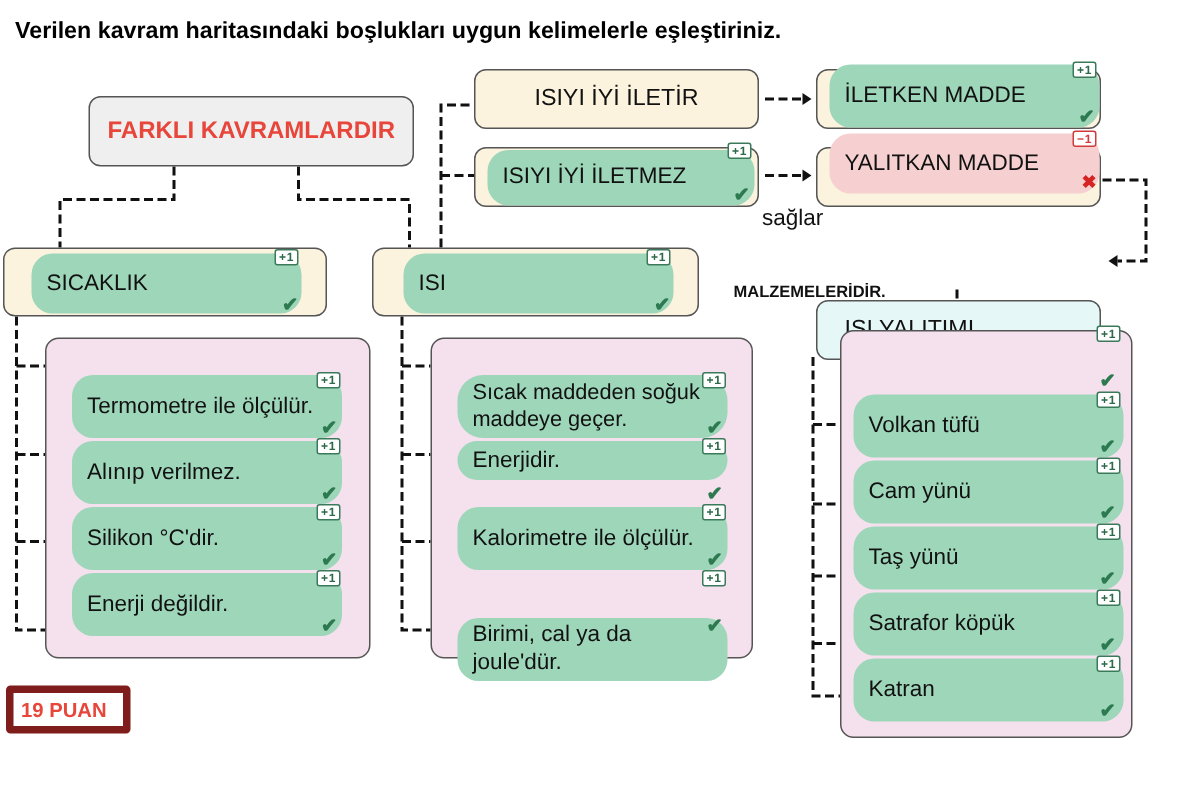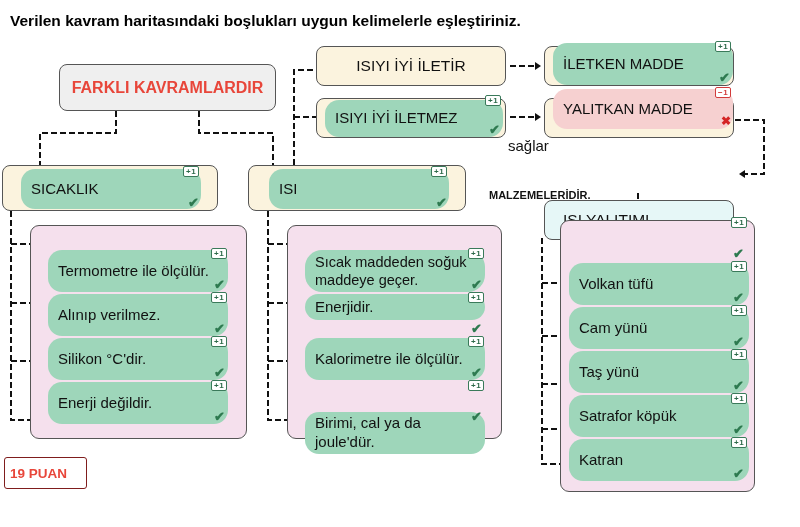--- a/index.html
+++ b/index.html
@@ -18,21 +18,21 @@
   .answer.wrong { background: #f6d0d0; }
 
   .badge { position: absolute; font-size: 8px; font-weight: bold; border: 1.2px solid #3a7a5a; color: #2d6a4a; background: #fff; border-radius: 2px; padding: 0 2px; line-height: 9px; letter-spacing: 0.5px; }
   .badge.neg { color: #d23b3b; border-color: #d23b3b; }
   .mark { position: absolute; font-size: 13px; font-weight: bold; color: #2e7a50; line-height: 1; }
   .mark.x { color: #d42424; font-size: 12px; }
 
   .group { position: absolute; background: #f5e0ed; border: 1.5px solid #555; border-radius: 9px; }
   .yalitim { background: #e6f7f7; margin-top: 46px; }
 
-  .score { position: absolute; left: 4px; top: 457px; width: 83px; height: 32px; border: 1px solid #7f1d1d; border-radius: 3px; background: #fff; color: #e8463a; font-weight: bold; font-size: 13.5px; display: flex; align-items: center; padding-left: 5px; }
+  .score { position: absolute; left: 4px; top: 457px; width: 83px; height: 32px; border: 5px solid #7f1d1d; border-radius: 3px; background: #fff; color: #e8463a; font-weight: bold; font-size: 13.5px; display: flex; align-items: center; padding-left: 5px; }
 </style>
 </head>
 <body>
 
 <div class="title">Verilen kavram haritasındaki boşlukları uygun kelimelerle eşleştiriniz.</div>
 
 <svg class="lines" viewBox="0 0 800 527">
   <g fill="none" stroke="#111" stroke-width="2" stroke-dasharray="6,3">
 
     <path d="M116 111 V133 H40 V165"></path>

